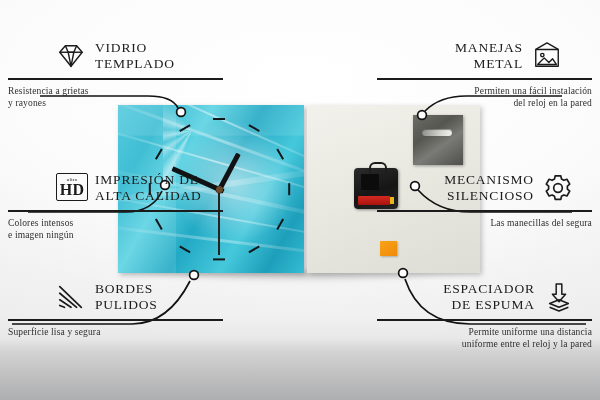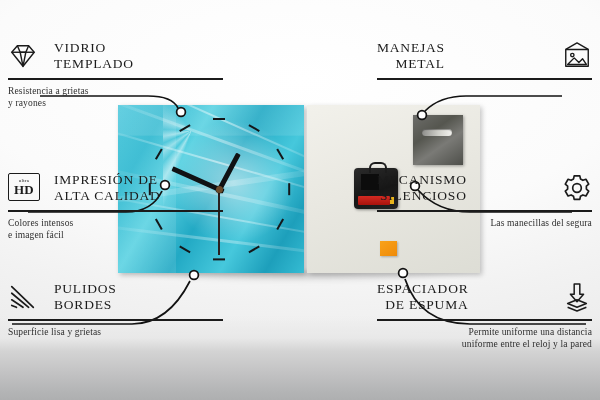--- a/index.html
+++ b/index.html
@@ -97,41 +97,41 @@
   .prod-shadow{
     position:absolute;left:128px;top:271px;width:348px;height:12px;
     background:radial-gradient(ellipse at 50% 0%, rgba(0,0,0,.20) 0%, rgba(0,0,0,0) 72%);
     filter:blur(2px);
   }
 
   
   .callout{position:absolute;width:215px;}
   .left{left:8px;text-align:left;}
   .right{right:8px;text-align:right;}
-  .cal-head{display:flex;align-items:center;gap:16px;}
-  .right .cal-head{justify-content:space-between;}
+  .cal-head{display:flex;align-items:center;gap:9px;margin-left:48px;}
+  .right .cal-head{justify-content:center;}
   .cal-title{
     font-family:"Liberation Serif", serif;
     font-size:13.5px;letter-spacing:.8px;color:#1b1b1b;line-height:1.22;
     text-transform:uppercase;font-weight:400;
   }
   .rule{height:1.6px;background:#1b1b1b;margin:5px 0 5px 0;}
   .cal-sub{
     font-family:"Liberation Serif", serif;
     font-size:9.5px;color:#2e2e2e;line-height:1.35;letter-spacing:.15px;
   }
   .icon{width:30px;height:30px;flex:0 0 30px;display:block;}
   .icon svg{display:block;width:30px;height:30px;}
 
   .hdbox{
     width:30px;height:26px;border:1.6px solid #1b1b1b;border-radius:2px;
     display:flex;flex-direction:column;align-items:center;justify-content:center;line-height:1;
   }
   .hd-top{font-size:5px;letter-spacing:.3px;color:#1b1b1b;}
-  .hd-main{font-size:13px;font-weight:bold;color:#1b1b1b;letter-spacing:.3px;}
+  .hd-main{font-size:16px;font-weight:bold;color:#1b1b1b;letter-spacing:.3px;}
 
   
   #wires{position:absolute;left:0;top:0;width:600px;height:400px;pointer-events:none;}
 </style>
 </head>
 <body>
 
 <div id="stage">
 
   <div class="floor-edge"></div>
@@ -236,44 +236,44 @@
         </span>
       </span>
       <div class="cal-title">
         <div>IMPRESIÓN DE</div>
         <div>ALTA CALIDAD</div>
       </div>
     </div>
     <div class="rule"></div>
     <div class="cal-sub">
       <div>Colores intensos</div>
-      <div>e imagen fácil</div>
+      <div>e imagen ningún</div>
     </div>
   </div>
 
   <div class="callout left" style="top:281px;">
     <div class="cal-head">
       <span class="icon">
         <svg viewBox="0 0 32 32">
             <g fill="none" stroke="#1b1b1b" stroke-width="1.8" stroke-linecap="round">
           <path d="M4 5 L27 27"></path>
               <path d="M4 12 L22 27"></path>
               <path d="M4 19 L16 27"></path>
               <path d="M4 25 L9 27"></path>
         </g>
           </svg>
       </span>
       <div class="cal-title">
+        <div>BORDES</div>
         <div>PULIDOS</div>
-        <div>BORDES</div>
-      </div>
-    </div>
-    <div class="rule"></div>
-    <div class="cal-sub">
-      <div>Superficie lisa y grietas</div>
+      </div>
+    </div>
+    <div class="rule"></div>
+    <div class="cal-sub">
+      <div>Superficie lisa y segura</div>
     </div>
   </div>
 
   <div class="callout right" style="top:40px;">
     <div class="cal-head">
       <div class="cal-title">
         <div>MANEJAS</div>
         <div>METAL</div>
       </div>
       <span class="icon">
@@ -281,20 +281,24 @@
             <g fill="none" stroke="#1b1b1b" stroke-width="1.5" stroke-linejoin="round">
           <rect x="4" y="9" width="24" height="18"></rect>
           <path d="M4 9 L16 2 L28 9"></path>
           <circle cx="11" cy="15" r="1.8"></circle>
           <path d="M6 25 L13 18 L18 23 L22 19 L26 25 Z"></path>
         </g>
           </svg>
       </span>
     </div>
     <div class="rule"></div>
+    <div class="cal-sub">
+      <div>Permiten una fácil instalación</div>
+      <div>del reloj en la pared</div>
+    </div>
   </div>
 
   <div class="callout right" style="top:172px;">
     <div class="cal-head">
       <div class="cal-title">
         <div>MECANISMO</div>
         <div>SILENCIOSO</div>
       </div>
       <span class="icon">
         <svg viewBox="0 0 32 32">

